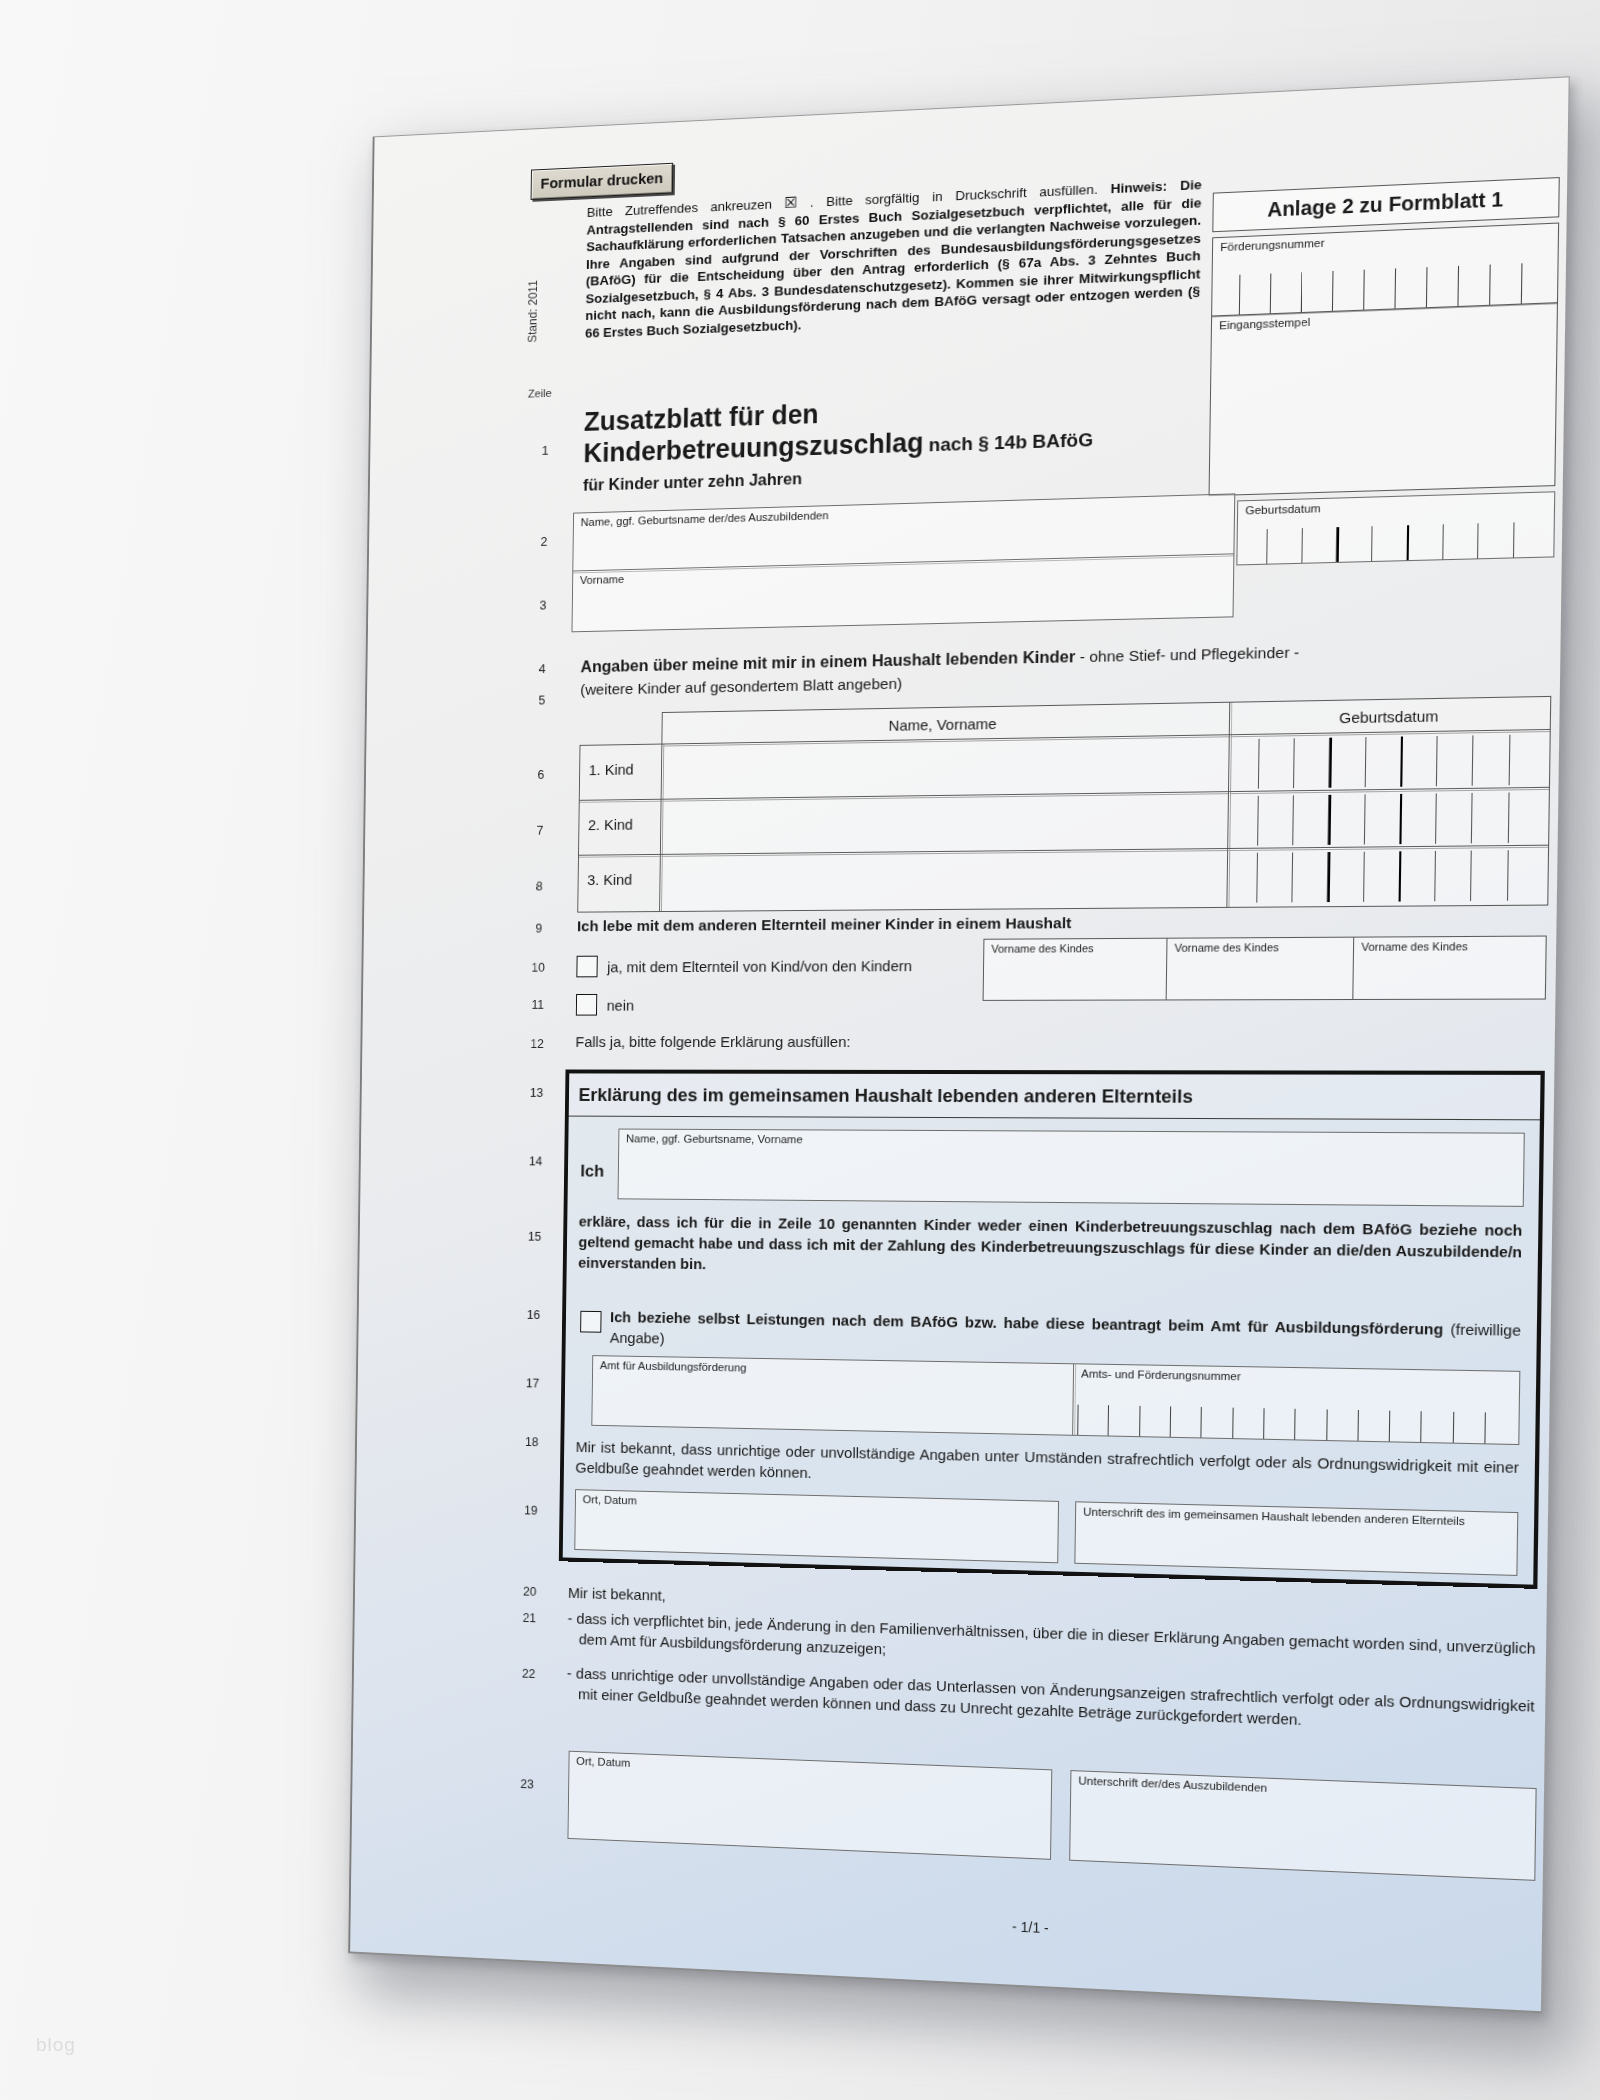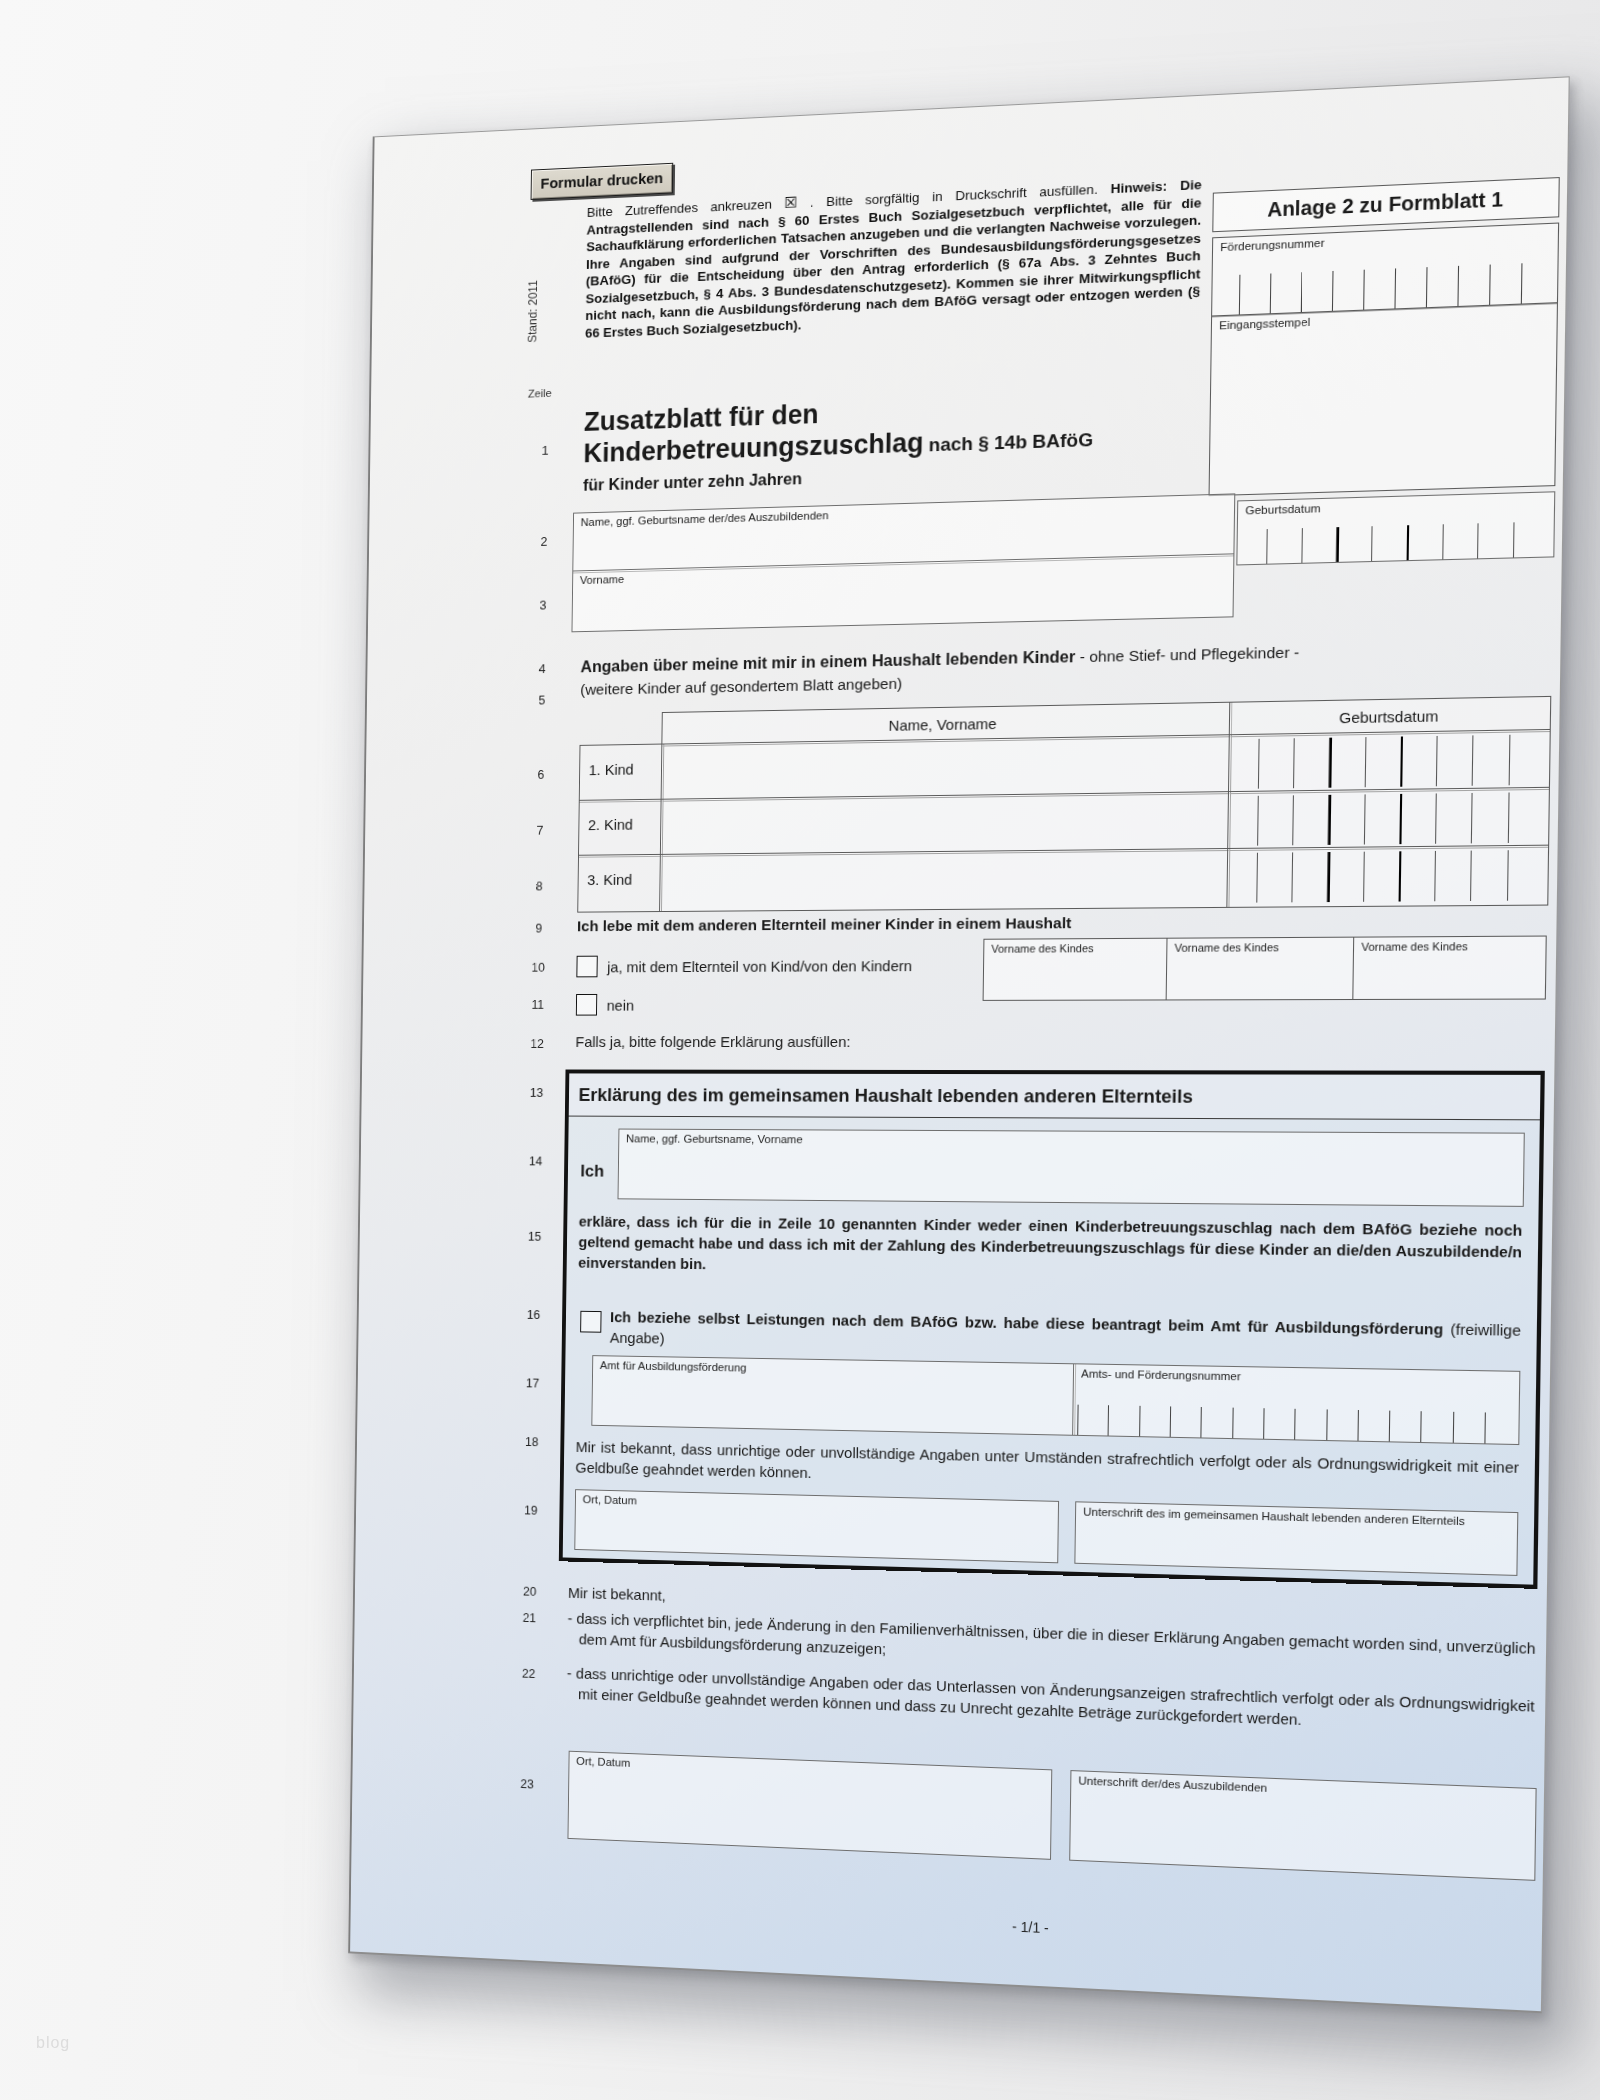--- a/index.html
+++ b/index.html
@@ -1,21 +1,21 @@
 <!DOCTYPE html>
 <html><head>
 <meta charset="utf-8">
 <style>
   html,body{margin:0;padding:0;}
   body{
     width:1600px;height:2100px;position:relative;overflow:hidden;
     background:linear-gradient(100deg,#f8f8f8 0%,#f2f2f2 45%,#e9e9ea 80%,#e4e4e5 100%);
     font-family:"Liberation Sans",sans-serif;color:#1a1a1a;
   }
-  .watermark{position:absolute;left:36px;top:2034px;font-size:16px;color:#dcdcdc;letter-spacing:1px;}
+  .watermark{position:absolute;left:36px;top:2034px;font-size:19px;color:#dcdcdc;letter-spacing:1px;}
   .page{
     position:absolute;left:340px;top:108px;width:1195px;height:1872px;
     background:linear-gradient(160deg,#f4f4f3 0%,#efefef 30%,#e9ebee 50%,#dde4ee 70%,#cfdcec 88%,#c9d8ea 100%);
     border:1px solid #9a9a9a;border-left:2px solid #7d7d7d;border-bottom:2px solid #8d8d8d;
     transform:perspective(1500px) rotateY(-4.6deg) skewX(-0.8deg);
     transform-origin:50% 50%;
     box-shadow:22px 32px 55px 10px rgba(105,110,120,.5),4px 6px 10px rgba(80,80,85,.35);
   }
   .abs{position:absolute;}
   

